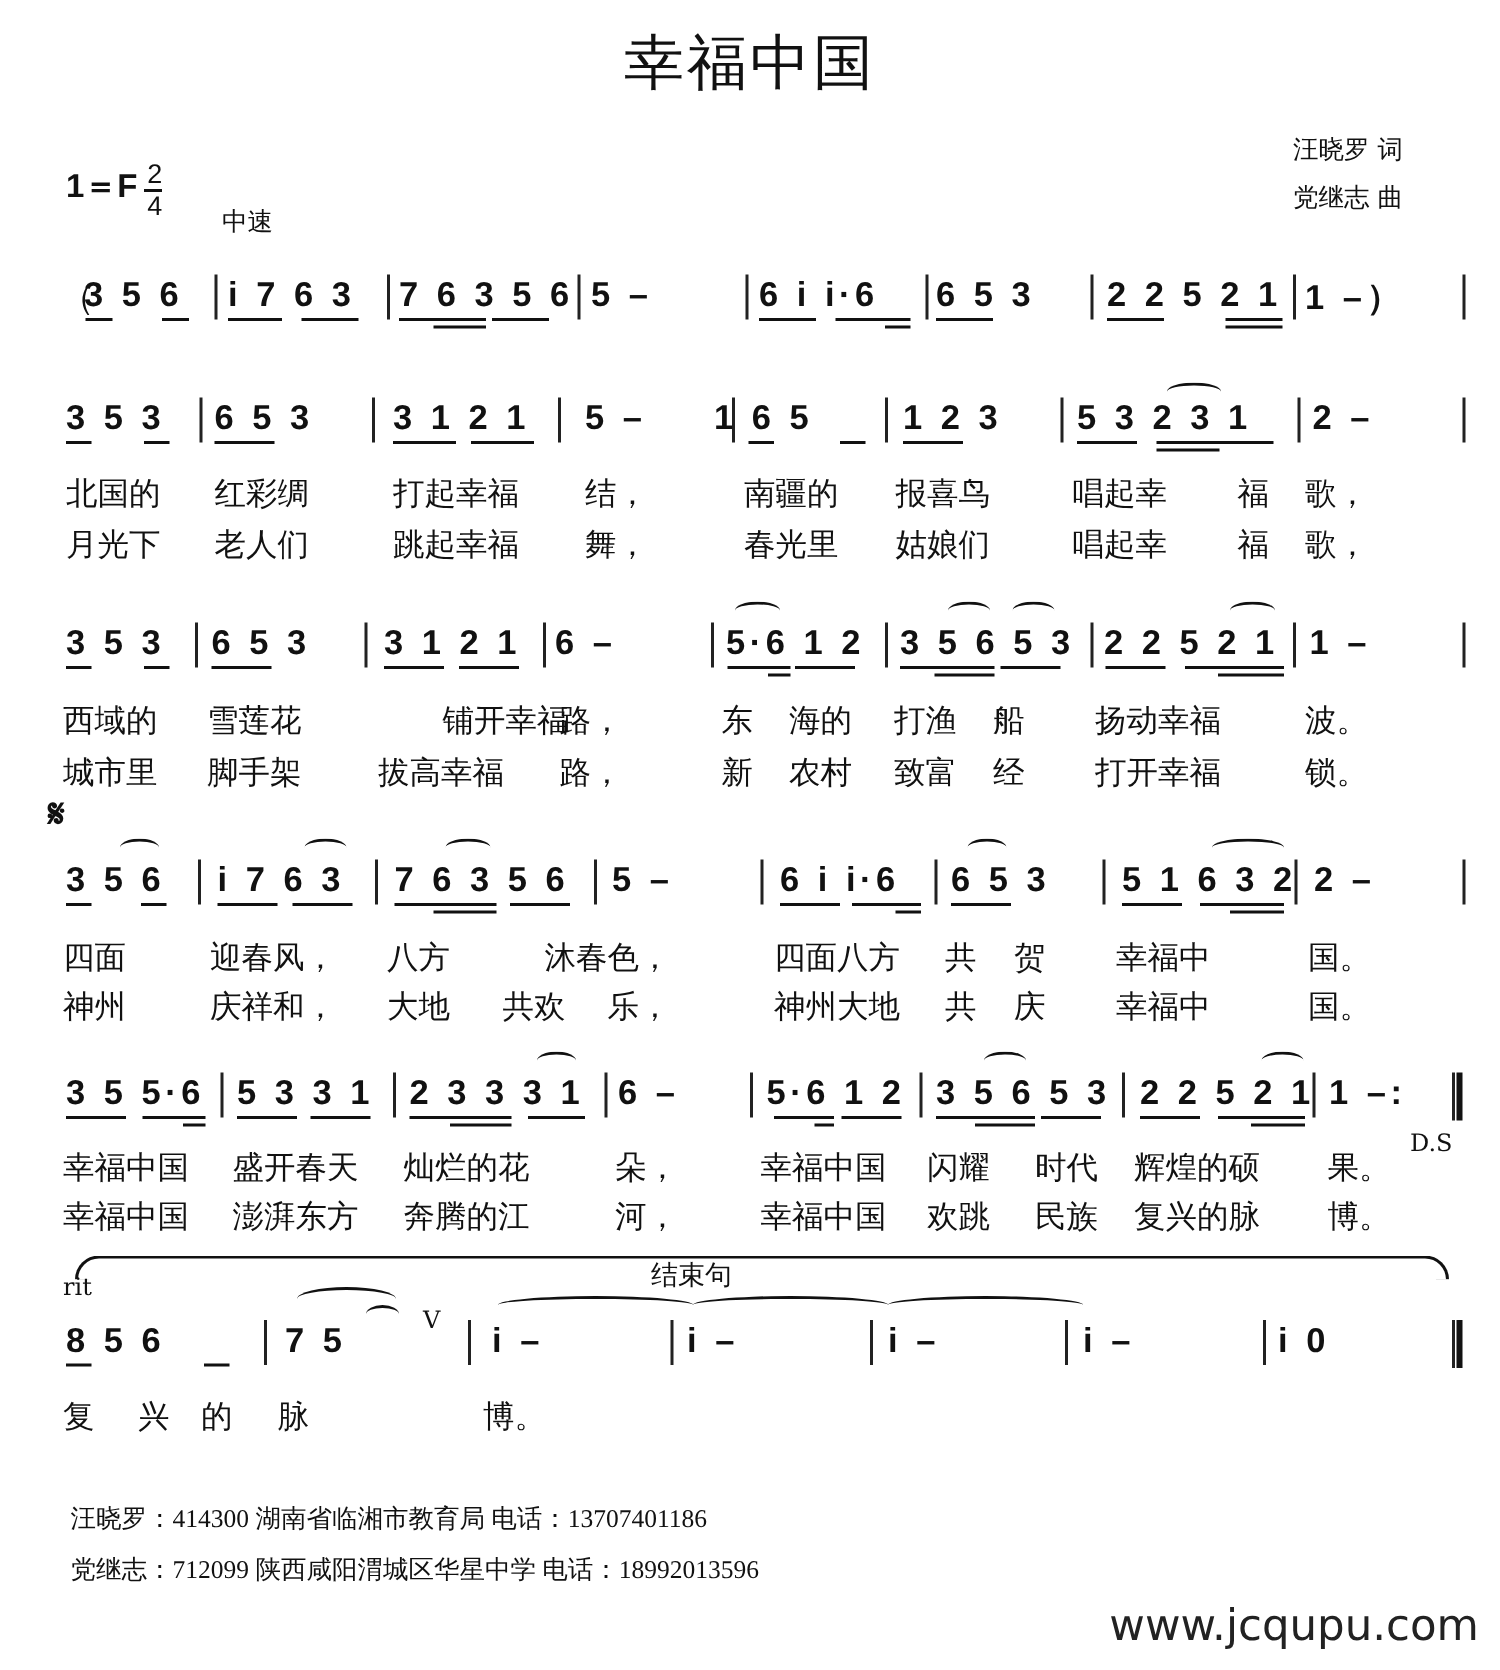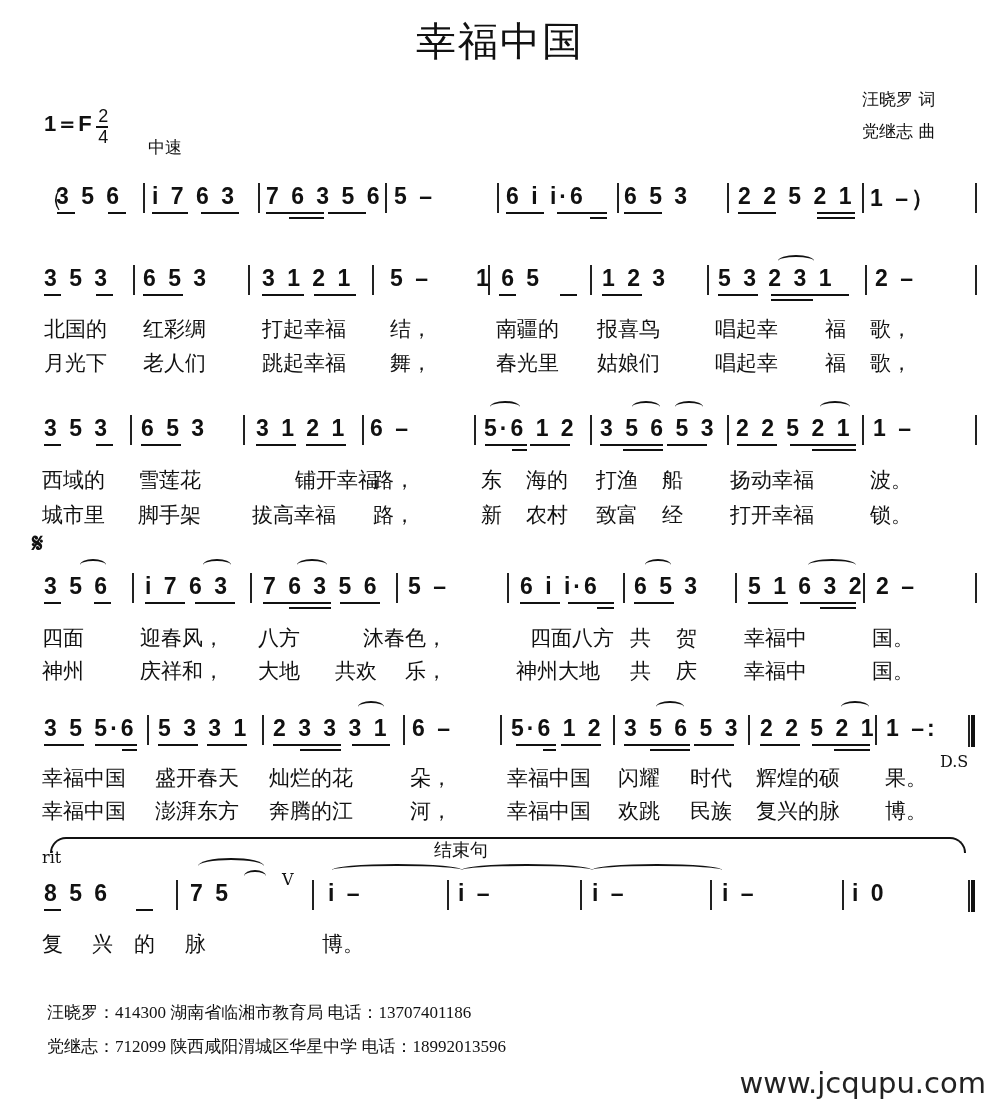--- a/index.html
+++ b/index.html
@@ -225,21 +225,21 @@
   <div class="ul1" style="left:748px; top:29px; width:40px;"></div>
   <div class="ul1" style="left:800px; top:29px; width:56px;"></div>
   <div class="ul1" style="left:820px; top:34px; width:36px;"></div>
 </div>
 <div class="row" style="top:624px;">
   <span class="lyr" style="left:42px;">四面</span>
   <span class="lyr" style="left:140px;">迎春风，</span>
   <span class="lyr" style="left:258px;">八方</span>
   <span class="lyr" style="left:335px;margin-left:28px;">沐春</span>
   <span class="lyr" style="left:405px;">色，</span>
-  <span class="lyr" style="left:516px;margin-left:14px;">四面八方</span>
+  <span class="lyr" style="left:516px;">四面八方</span>
   <span class="lyr" style="left:630px;">共</span>
   <span class="lyr" style="left:676px;">贺</span>
   <span class="lyr" style="left:744px;">幸福中</span>
   <span class="lyr" style="left:872px;">国。</span>
 </div>
 <div class="row" style="top:657px;">
   <span class="lyr" style="left:42px;">神州</span>
   <span class="lyr" style="left:140px;">庆祥和，</span>
   <span class="lyr" style="left:258px;">大地</span>
   <span class="lyr" style="left:335px;">共欢</span>

